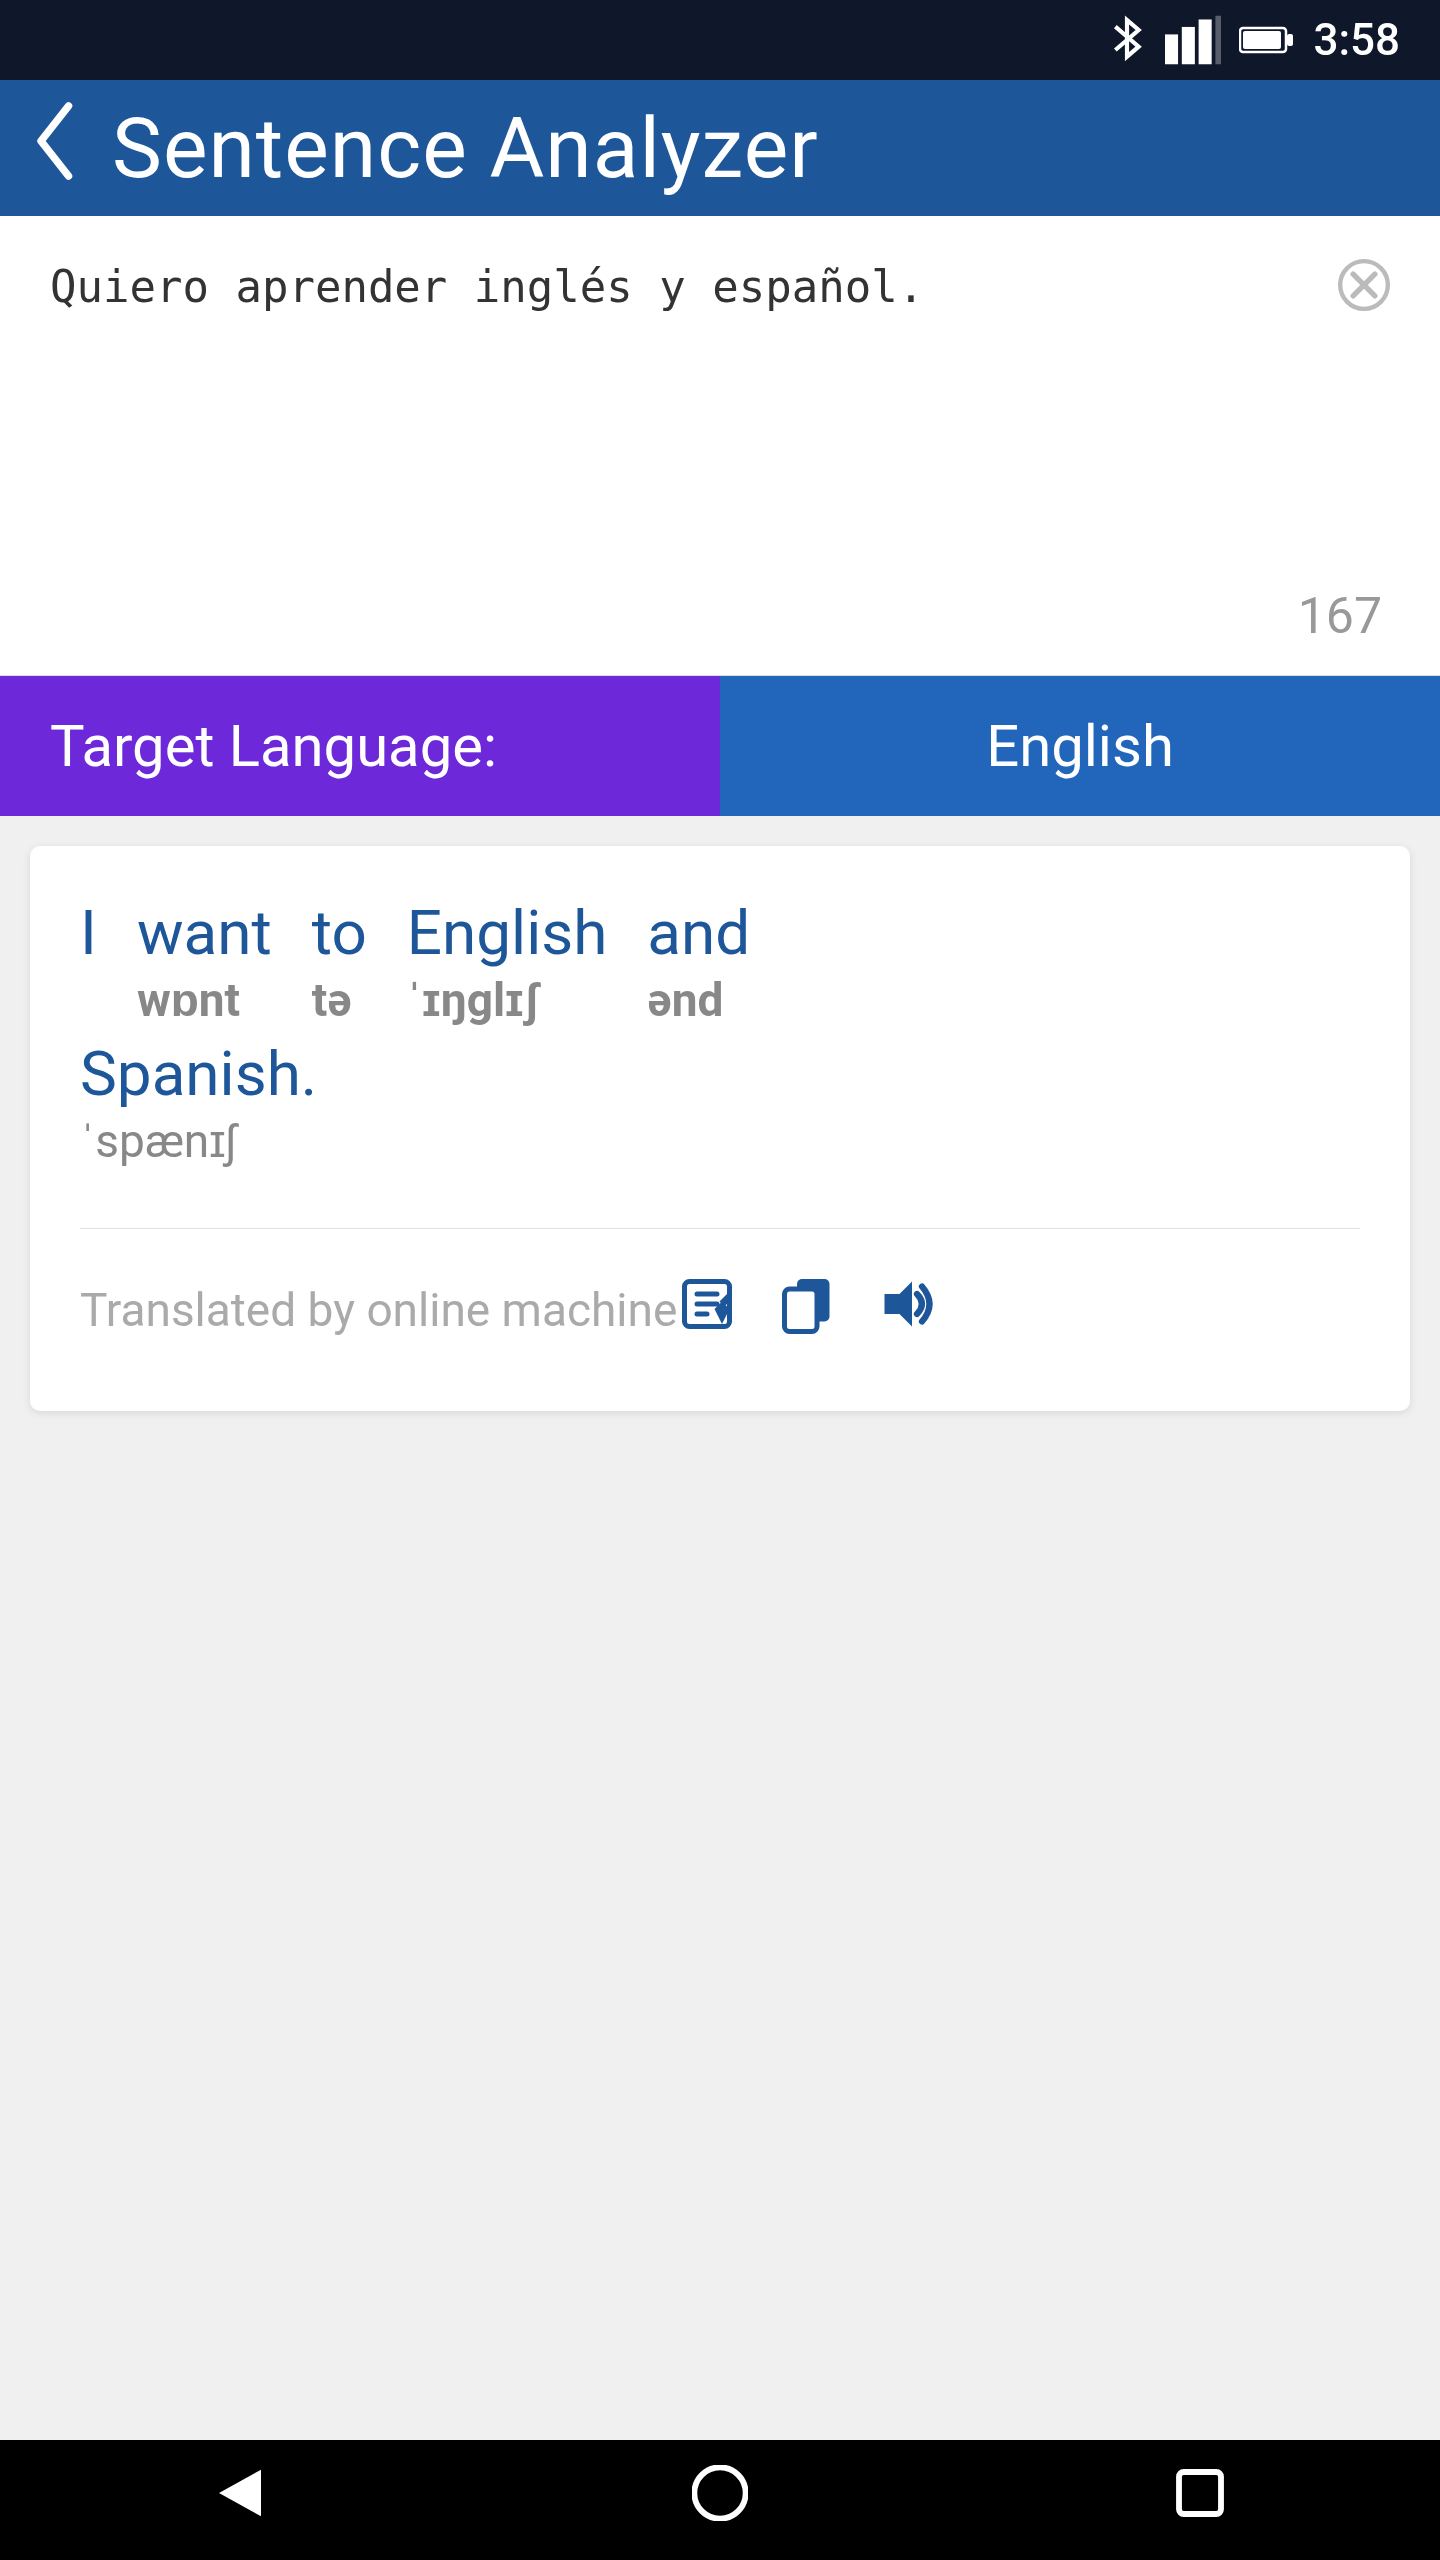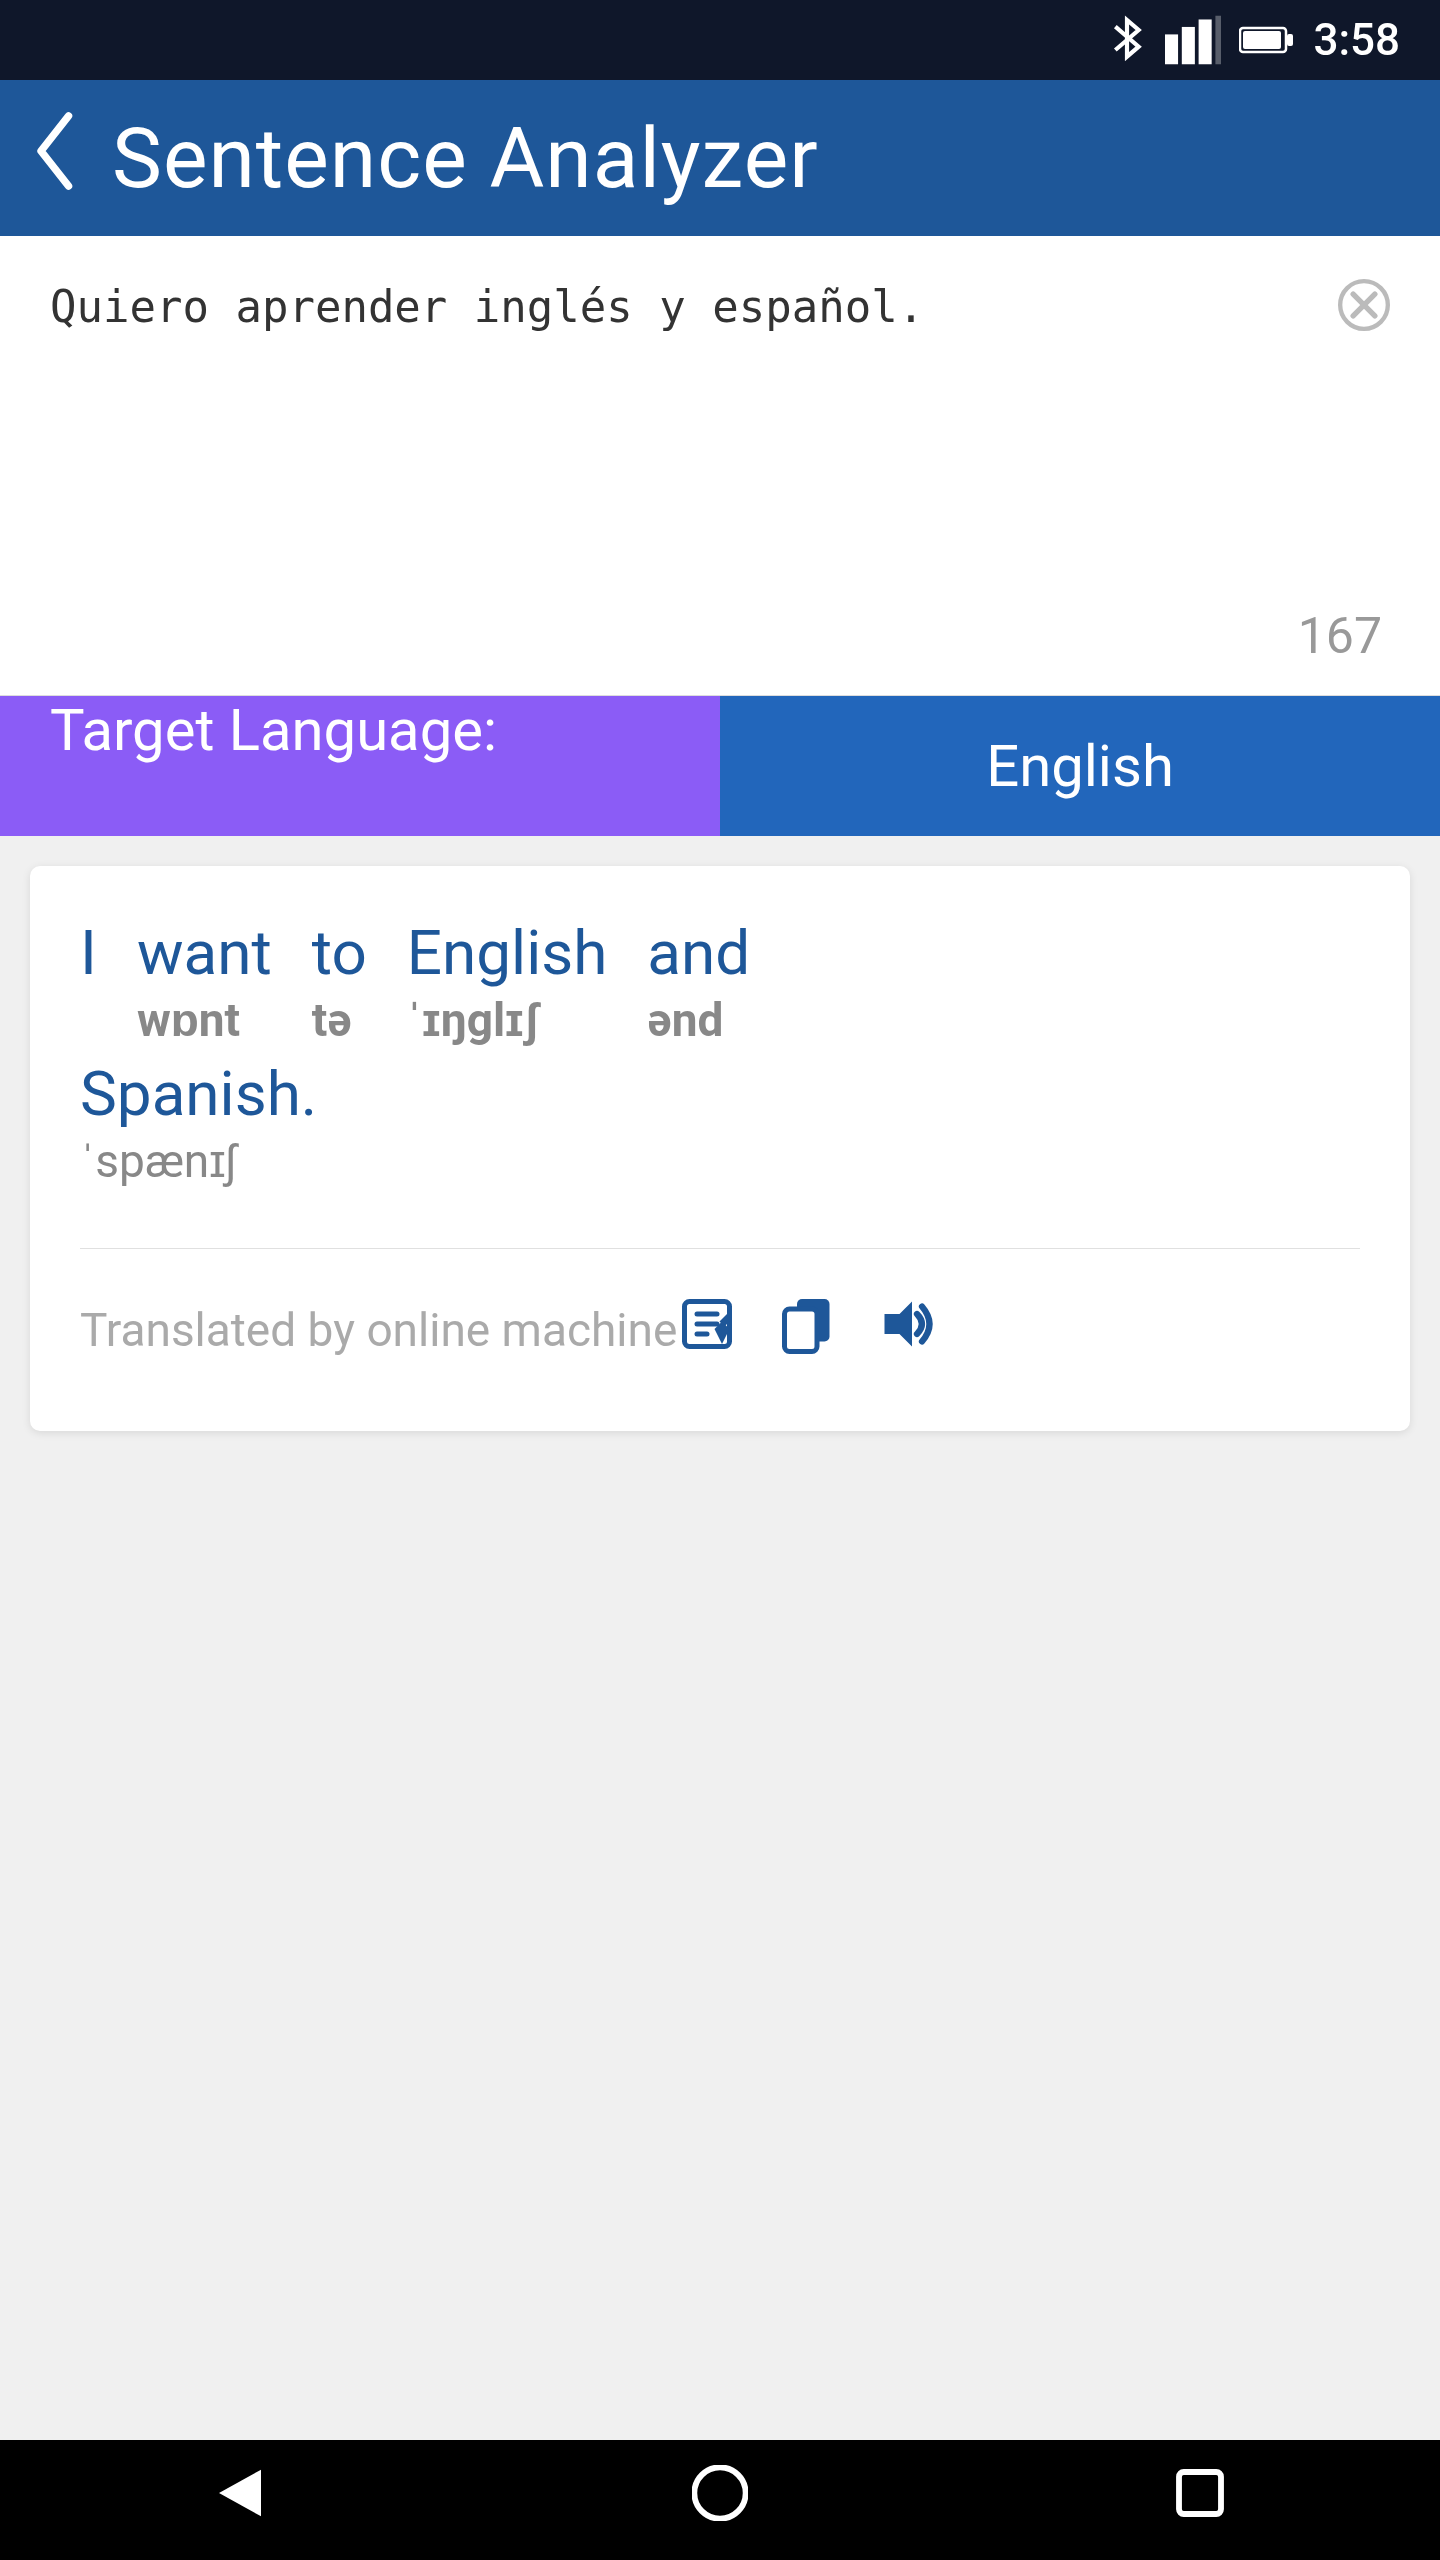--- a/index.html
+++ b/index.html
@@ -37,21 +37,21 @@
 
     .status-time {
       color: white;
       font-size: 44px;
       font-weight: 500;
     }
 
     
     .app-bar {
       width: 100%;
-      height: 156px;
+      height: 136px;
       background-color: #1e5799;
       display: flex;
       align-items: center;
       padding: 0 30px;
       gap: 30px;
     }
 
     .back-arrow {
       color: white;
       font-size: 60px;
@@ -111,23 +111,23 @@
     .target-language-bar {
       width: 100%;
       height: 140px;
       display: flex;
       flex-direction: row;
     }
 
     .target-label {
       width: 50%;
       height: 100%;
-      background-color: #8b5cf6;
-      display: flex;
-      align-items: flex-start;
+      background-color: #6d28d9;
+      display: flex;
+      align-items: center;
       padding-left: 50px;
     }
 
     .target-label-text {
       color: white;
       font-size: 58px;
       font-weight: 400;
     }
 
     .target-language-value {

